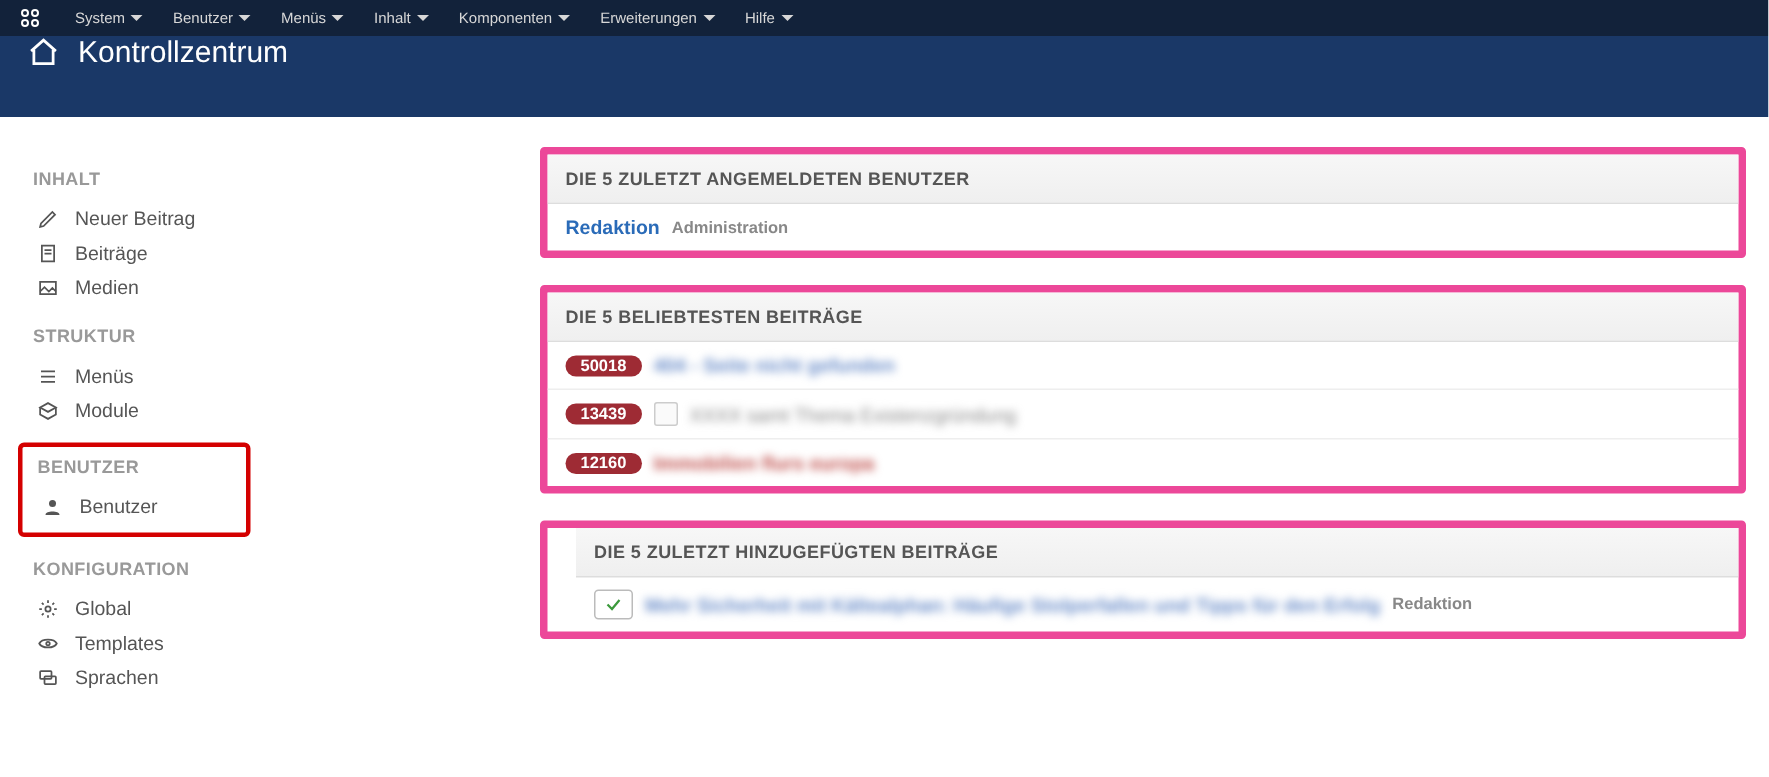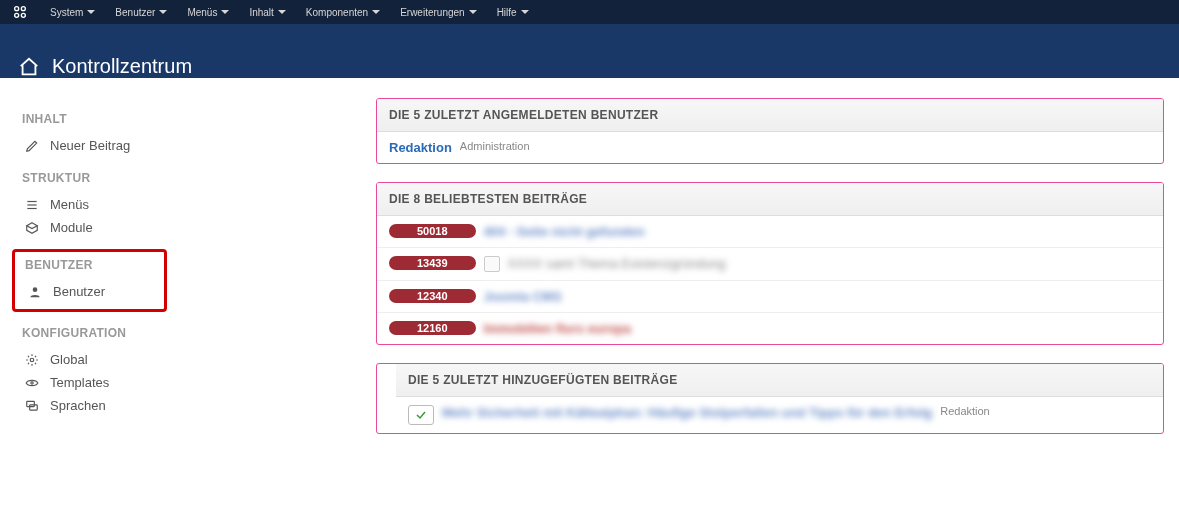--- a/index.html
+++ b/index.html
@@ -3,46 +3,46 @@
 <meta charset="utf-8">
 <style>
   * { box-sizing: border-box; margin: 0; padding: 0; }
   body { font-family: Arial, Helvetica, sans-serif; font-size: 13px; color: #555; background: #fff; width:1179px; }
   
   .topnav { background: #12223a; height: 24px; display: flex; align-items: center; padding: 0 10px; }
   .topnav .logo { width: 20px; height: 20px; margin-right: 10px; display:flex; align-items:center; justify-content:center; color:#fff; }
   .topnav a.menu { color: #d7d7d7; text-decoration: none; padding: 0 10px; font-size: 10px; display:flex; align-items:center; height:40px; }
   .caret { display:inline-block; margin-left:4px; width:0; height:0; border-left:4px solid transparent; border-right:4px solid transparent; border-top:4px solid #d7d7d7; }
 
-  .header { background: #1a3867; height: 54px; display:flex; align-items:flex-end; padding: 0 18px; }
+  .header { background: #1a3867; height: 54px; display:flex; align-items:flex-start; padding: 0 18px; }
   .header .home-icon { color:#fff; margin-right:12px; }
   .header h1 { color: #fff; font-size: 20px; font-weight: normal; }
 
   .container { display:flex; }
   .sidebar { width: 360px; padding: 20px 0 20px 22px; }
   .main { flex:1; padding: 20px 15px 20px 0; }
 
   .side-heading { color:#999; font-size:12px; font-weight:bold; letter-spacing:0.3px; margin-bottom:8px; margin-top:14px; }
   .side-list { list-style:none; margin-bottom:10px; }
   .side-list li { display:flex; align-items:flex-end; padding:4px 0; color:#2a5a9e; cursor:pointer; }
   .side-list li .icn { width:20px; color:#555; margin-right:8px; display:flex; justify-content:center; }
   .side-list li span.lbl { color:#555; font-size:13px; }
 
   .highlight-box { border:3px solid #d40000; border-radius:4px; padding:6px 0 6px 0; margin-left:-10px; width:155px; }
   .highlight-box .side-heading{ margin-left:10px; margin-top:0;}
   .highlight-box .side-list{ margin-left:10px; margin-bottom:0;}
 
-  .panel { border:1px solid #ec4899; border-radius:3px; margin-bottom:18px; background:#fff; overflow:hidden;margin-left:16px; }
+  .panel { border:5px solid #ec4899; border-radius:3px; margin-bottom:18px; background:#fff; overflow:hidden; }
   .panel-heading { background: linear-gradient(#f7f7f7,#efefef); padding: 9px 12px; color:#555; font-size:12px; font-weight:bold; letter-spacing:0.3px; border-bottom:1px solid #ddd;}
-  .panel-row { padding: 8px 12px; border-bottom:1px solid #eee; display:flex; align-items:flex-start; gap:8px; }
+  .panel-row { padding: 8px 12px; border-bottom:1px solid #eee; display:flex; align-items:center; gap:8px; }
   .panel-row:last-child{ border-bottom:none;}
   .link { color:#2a6bb8; font-weight:bold; }
-  .muted { color:#888; font-size:11px; }
+  .muted { color:#888; font-size:11px;font-weight:bold; }
   
-  .badge { background:#9e2b34; color:#fff; font-size:11px; font-weight:bold; padding:1px 28px; border-radius:10px; min-width:46px; text-align:center; }
+  .badge { background:#9e2b34; color:#fff; font-size:11px; font-weight:bold; padding:1px 10px; border-radius:10px; min-width:46px; text-align:center; }
   .blur { filter: blur(3px); color:#6a8dc9; font-weight:bold; }
   .blur-gray { filter: blur(3px); color:#888; }
   .blur-red { filter: blur(3px); color:#c0504d; font-weight:bold;}
   
   .check-btn { border:1px solid #bbb; border-radius:3px; width:26px; height:20px; display:flex; align-items:center; justify-content:center; background:#fff;}
   .check-btn.green svg{ stroke:#3c9a3c;}
   .mini-box { border:1px solid #ccc; width:16px; height:16px; border-radius:2px; background:#fafafa; }
 
   svg { display:block; }
 </style>
@@ -103,20 +103,39 @@
 
     <div class="side-heading">INHALT</div>
     <ul class="side-list">
       <li>
         <span class="icn">
             <svg width="14" height="14" viewBox="0 0 24 24" fill="none" stroke="#555" stroke-width="2">
               <path d="M3 21 L7 20 L20 7 L17 4 L4 17 Z"></path>
             </svg>
           </span>
         <span class="lbl">Neuer Beitrag</span>
+      </li>
+      <li>
+        <span class="icn">
+            <svg width="14" height="14" viewBox="0 0 24 24" fill="none" stroke="#555" stroke-width="2">
+              <rect x="5" y="3" width="14" height="18"></rect>
+              <line x1="8" y1="8" x2="16" y2="8"></line>
+              <line x1="8" y1="12" x2="16" y2="12"></line>
+            </svg>
+          </span>
+        <span class="lbl">Beiträge</span>
+      </li>
+      <li>
+        <span class="icn">
+            <svg width="14" height="14" viewBox="0 0 24 24" fill="none" stroke="#555" stroke-width="2">
+              <rect x="3" y="5" width="18" height="14"></rect>
+              <path d="M3 16 L8 11 L13 16 L17 12 L21 16"></path>
+            </svg>
+          </span>
+        <span class="lbl">Medien</span>
       </li>
     </ul>
 
     <div class="side-heading">STRUKTUR</div>
     <ul class="side-list">
       <li>
         <span class="icn">
             <svg width="14" height="14" viewBox="0 0 24 24" fill="none" stroke="#555" stroke-width="2">
               <line x1="4" y1="6" x2="20" y2="6"></line>
               <line x1="4" y1="12" x2="20" y2="12"></line>
@@ -187,35 +206,31 @@
 
     <div class="panel">
       <div class="panel-heading">DIE 5 ZULETZT ANGEMELDETEN BENUTZER</div>
       <div class="panel-row">
         <span class="link">Redaktion</span>
         <span class="muted">Administration</span>
       </div>
     </div>
 
     <div class="panel">
-      <div class="panel-heading">DIE 8 BELIEBTESTEN BEITRÄGE</div>
+      <div class="panel-heading">DIE 5 BELIEBTESTEN BEITRÄGE</div>
       <div class="panel-row">
         <span class="badge">50018</span>
         <span class="blur">404 - Seite nicht gefunden</span>
       </div>
       <div class="panel-row">
         <span class="badge">13439</span>
         <span class="mini-box"></span>
         <span class="blur-gray">XXXX samt Thema Existenzgründung</span>
       </div>
       <div class="panel-row">
-        <span class="badge">12340</span>
-        <span class="blur">Joomla CMS</span>
-      </div>
-      <div class="panel-row">
         <span class="badge">12160</span>
         <span class="blur-red">Immobilien flurs europa</span>
       </div>
     </div>
 
     <div class="panel" style="margin-bottom:0;padding-left:19px;">
       <div class="panel-heading">DIE 5 ZULETZT HINZUGEFÜGTEN BEITRÄGE</div>
       <div class="panel-row">
         <span class="check-btn green">
           <svg width="12" height="12" viewBox="0 0 24 24" fill="none" stroke="#3c9a3c" stroke-width="3">

